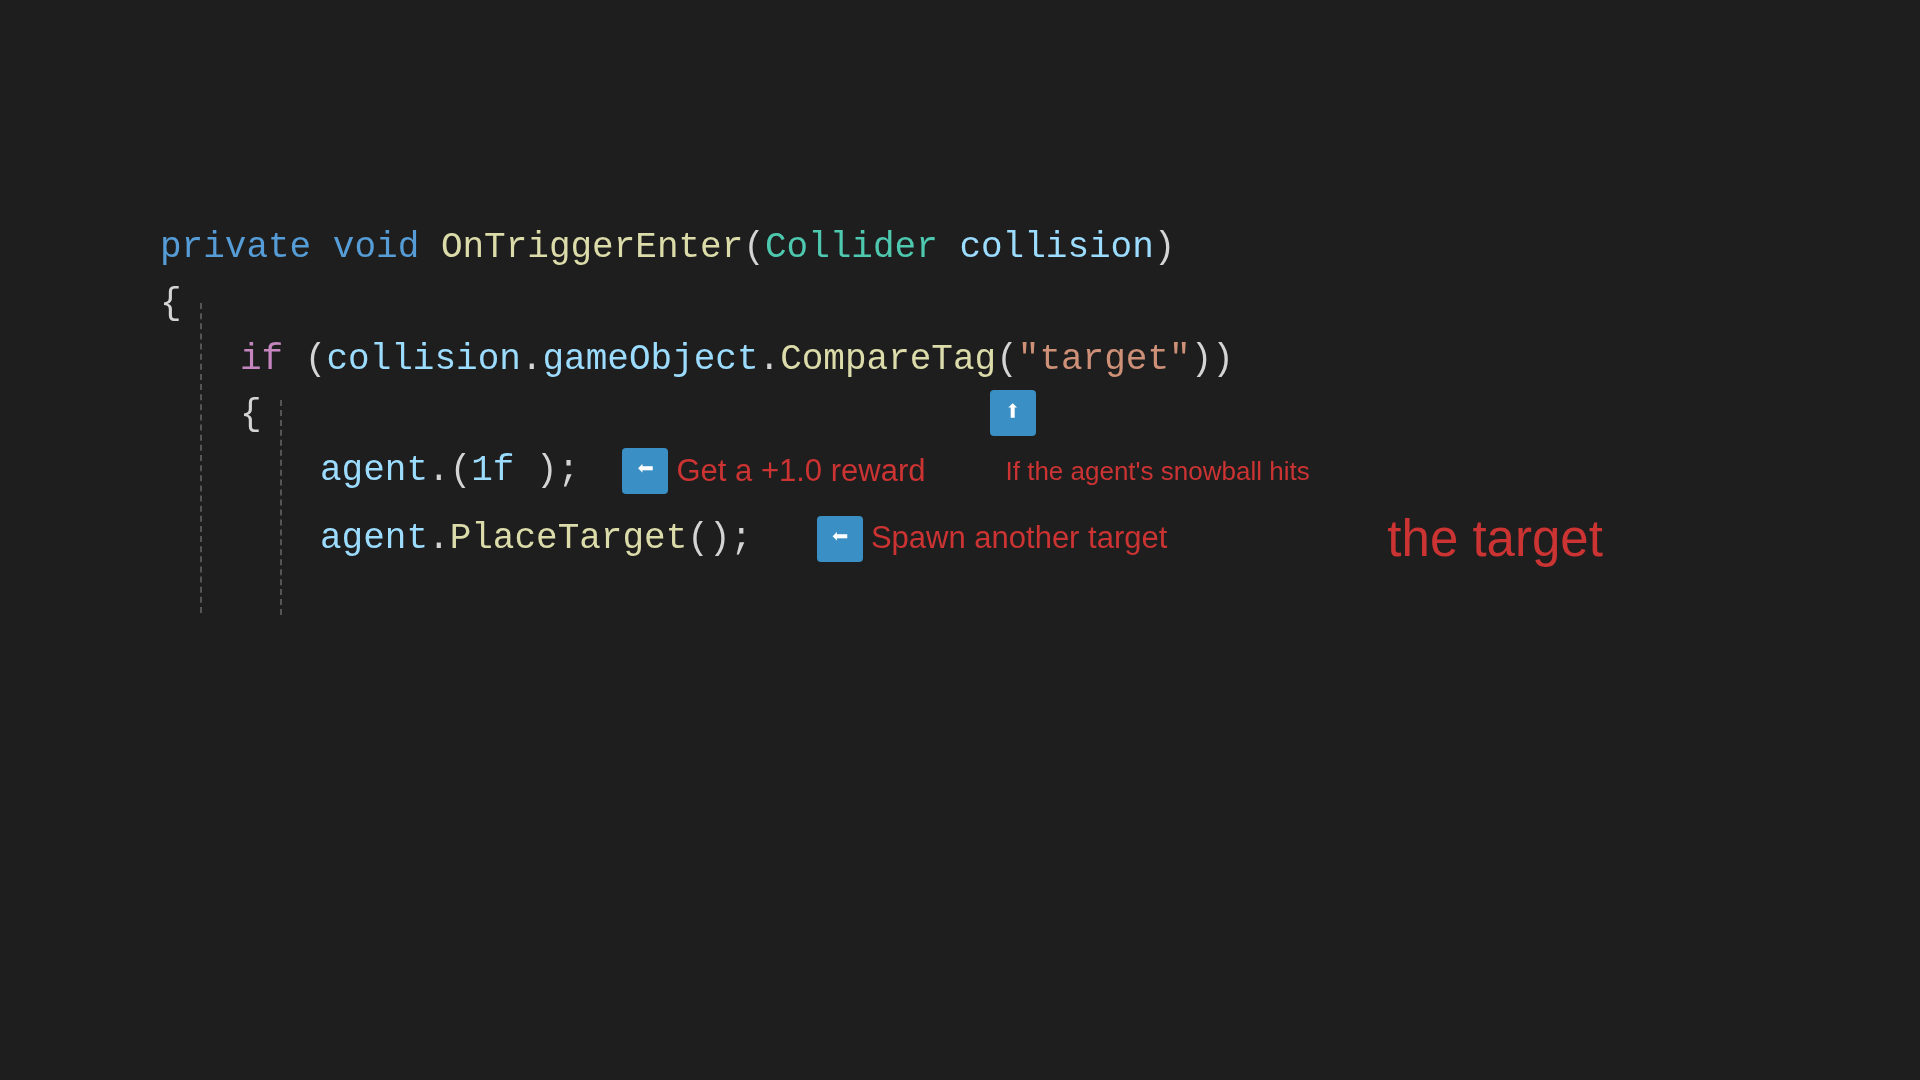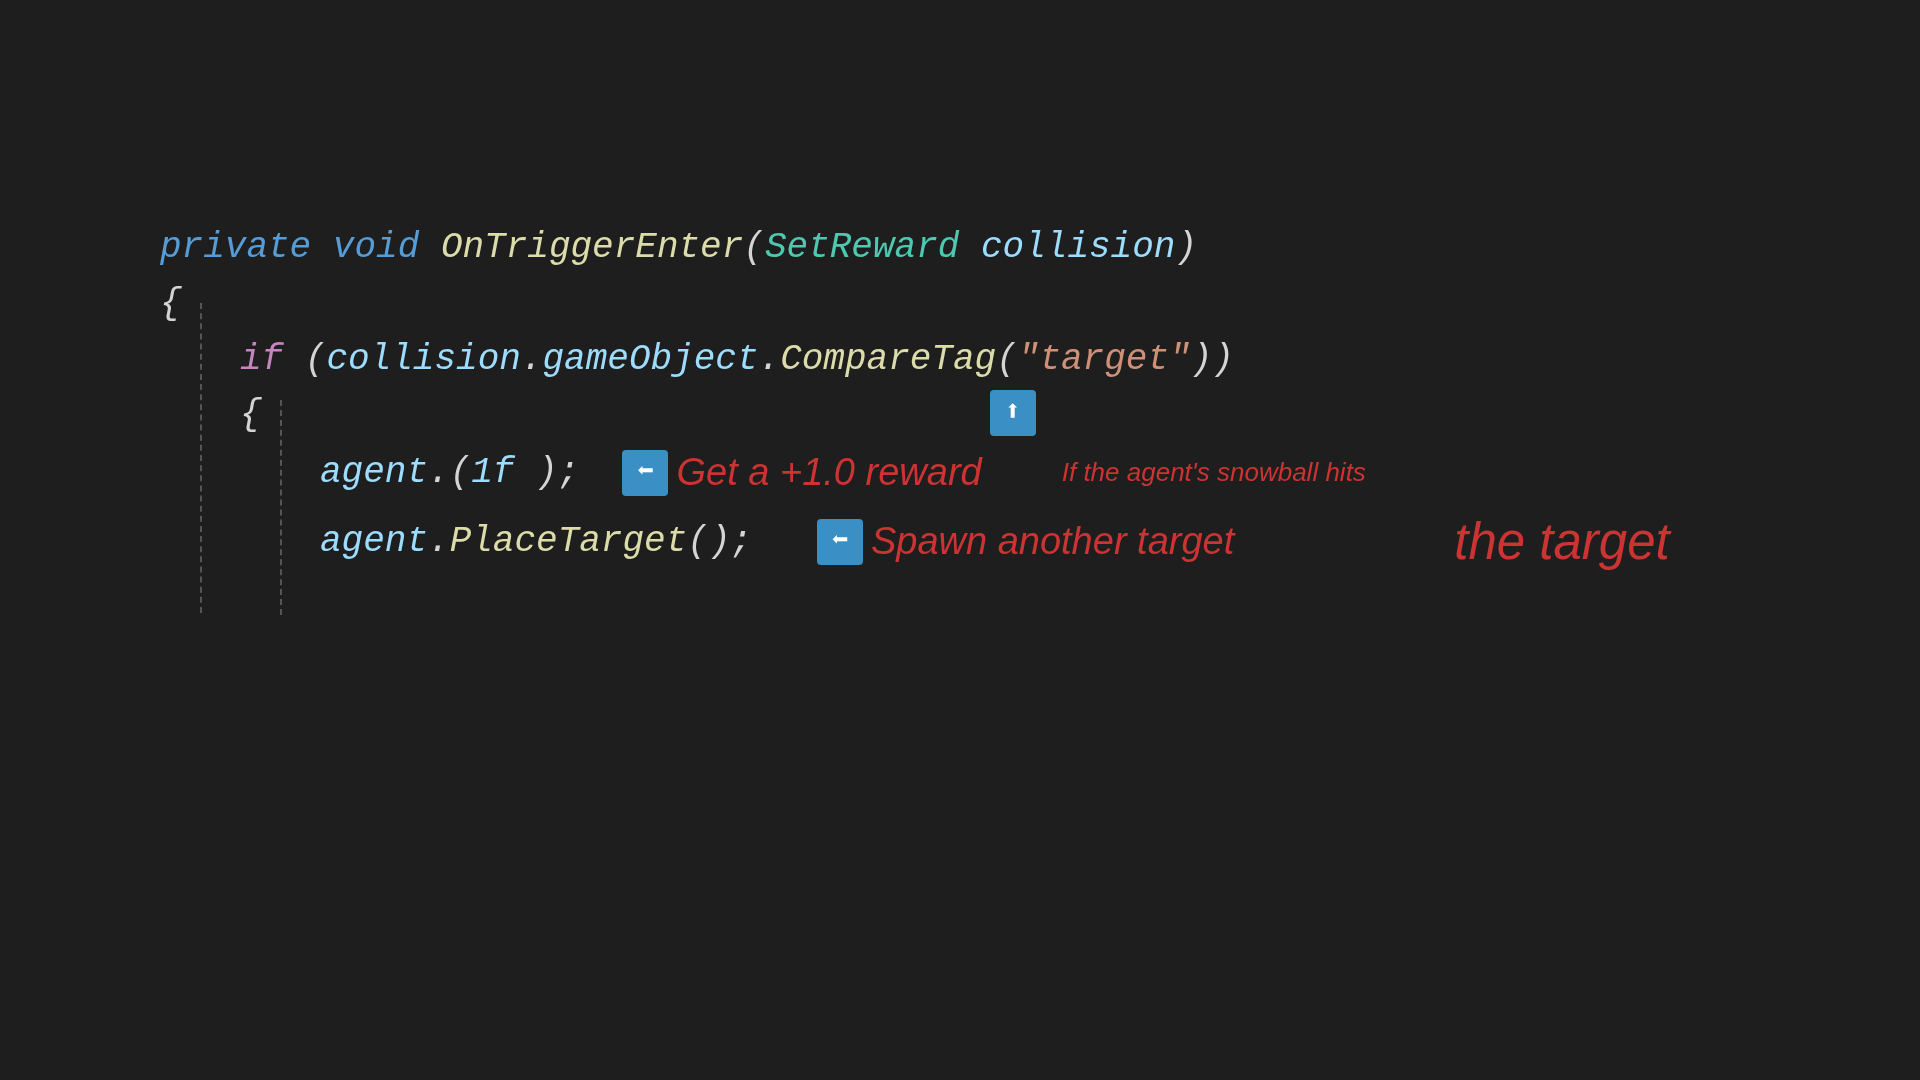--- a/index.html
+++ b/index.html
@@ -21,21 +21,20 @@
       top: 220px;
       left: 160px;
       font-size: 36px;
       line-height: 1.55;
     }
 
     .line {
       display: flex;
       align-items: center;
       white-space: pre;
-      font-style: italic;
     }
 
     .kw-blue {
       color: #569cd6;
     }
 
     .kw-cyan {
       color: #4ec9b0;
     }
 
@@ -96,21 +95,21 @@
       line-height: 46px;
       font-size: 28px;
       color: white;
       vertical-align: middle;
       margin-right: 8px;
     }
 
     .annotation-text {
       color: #cc3333;
       font-family: Arial, sans-serif;
-      font-size: 38px;
+      font-size: 31px;
       font-weight: normal;
       vertical-align: middle;
     }
 
     
     .dashed-line-1 {
       position: absolute;
       top: 303px;
       left: 200px;
       width: 2px;
@@ -135,21 +134,21 @@
 
 <div class="code-container">
 
   <div class="line">
     <span class="kw-blue">private</span>
     <span class="kw-white">&nbsp;</span>
     <span class="kw-blue">void</span>
     <span class="kw-white">&nbsp;</span>
     <span class="kw-yellow">OnTriggerEnter</span>
     <span class="kw-white">(</span>
-    <span class="kw-cyan">SetReward</span>
+    <span class="kw-cyan">Collider</span>
     <span class="kw-white">&nbsp;</span>
     <span class="kw-light-blue">collision</span>
     <span class="kw-white">)</span>
   </div>
 
   <div class="line">
     <span class="brace">{</span>
   </div>
 
   <div class="line indent1">

